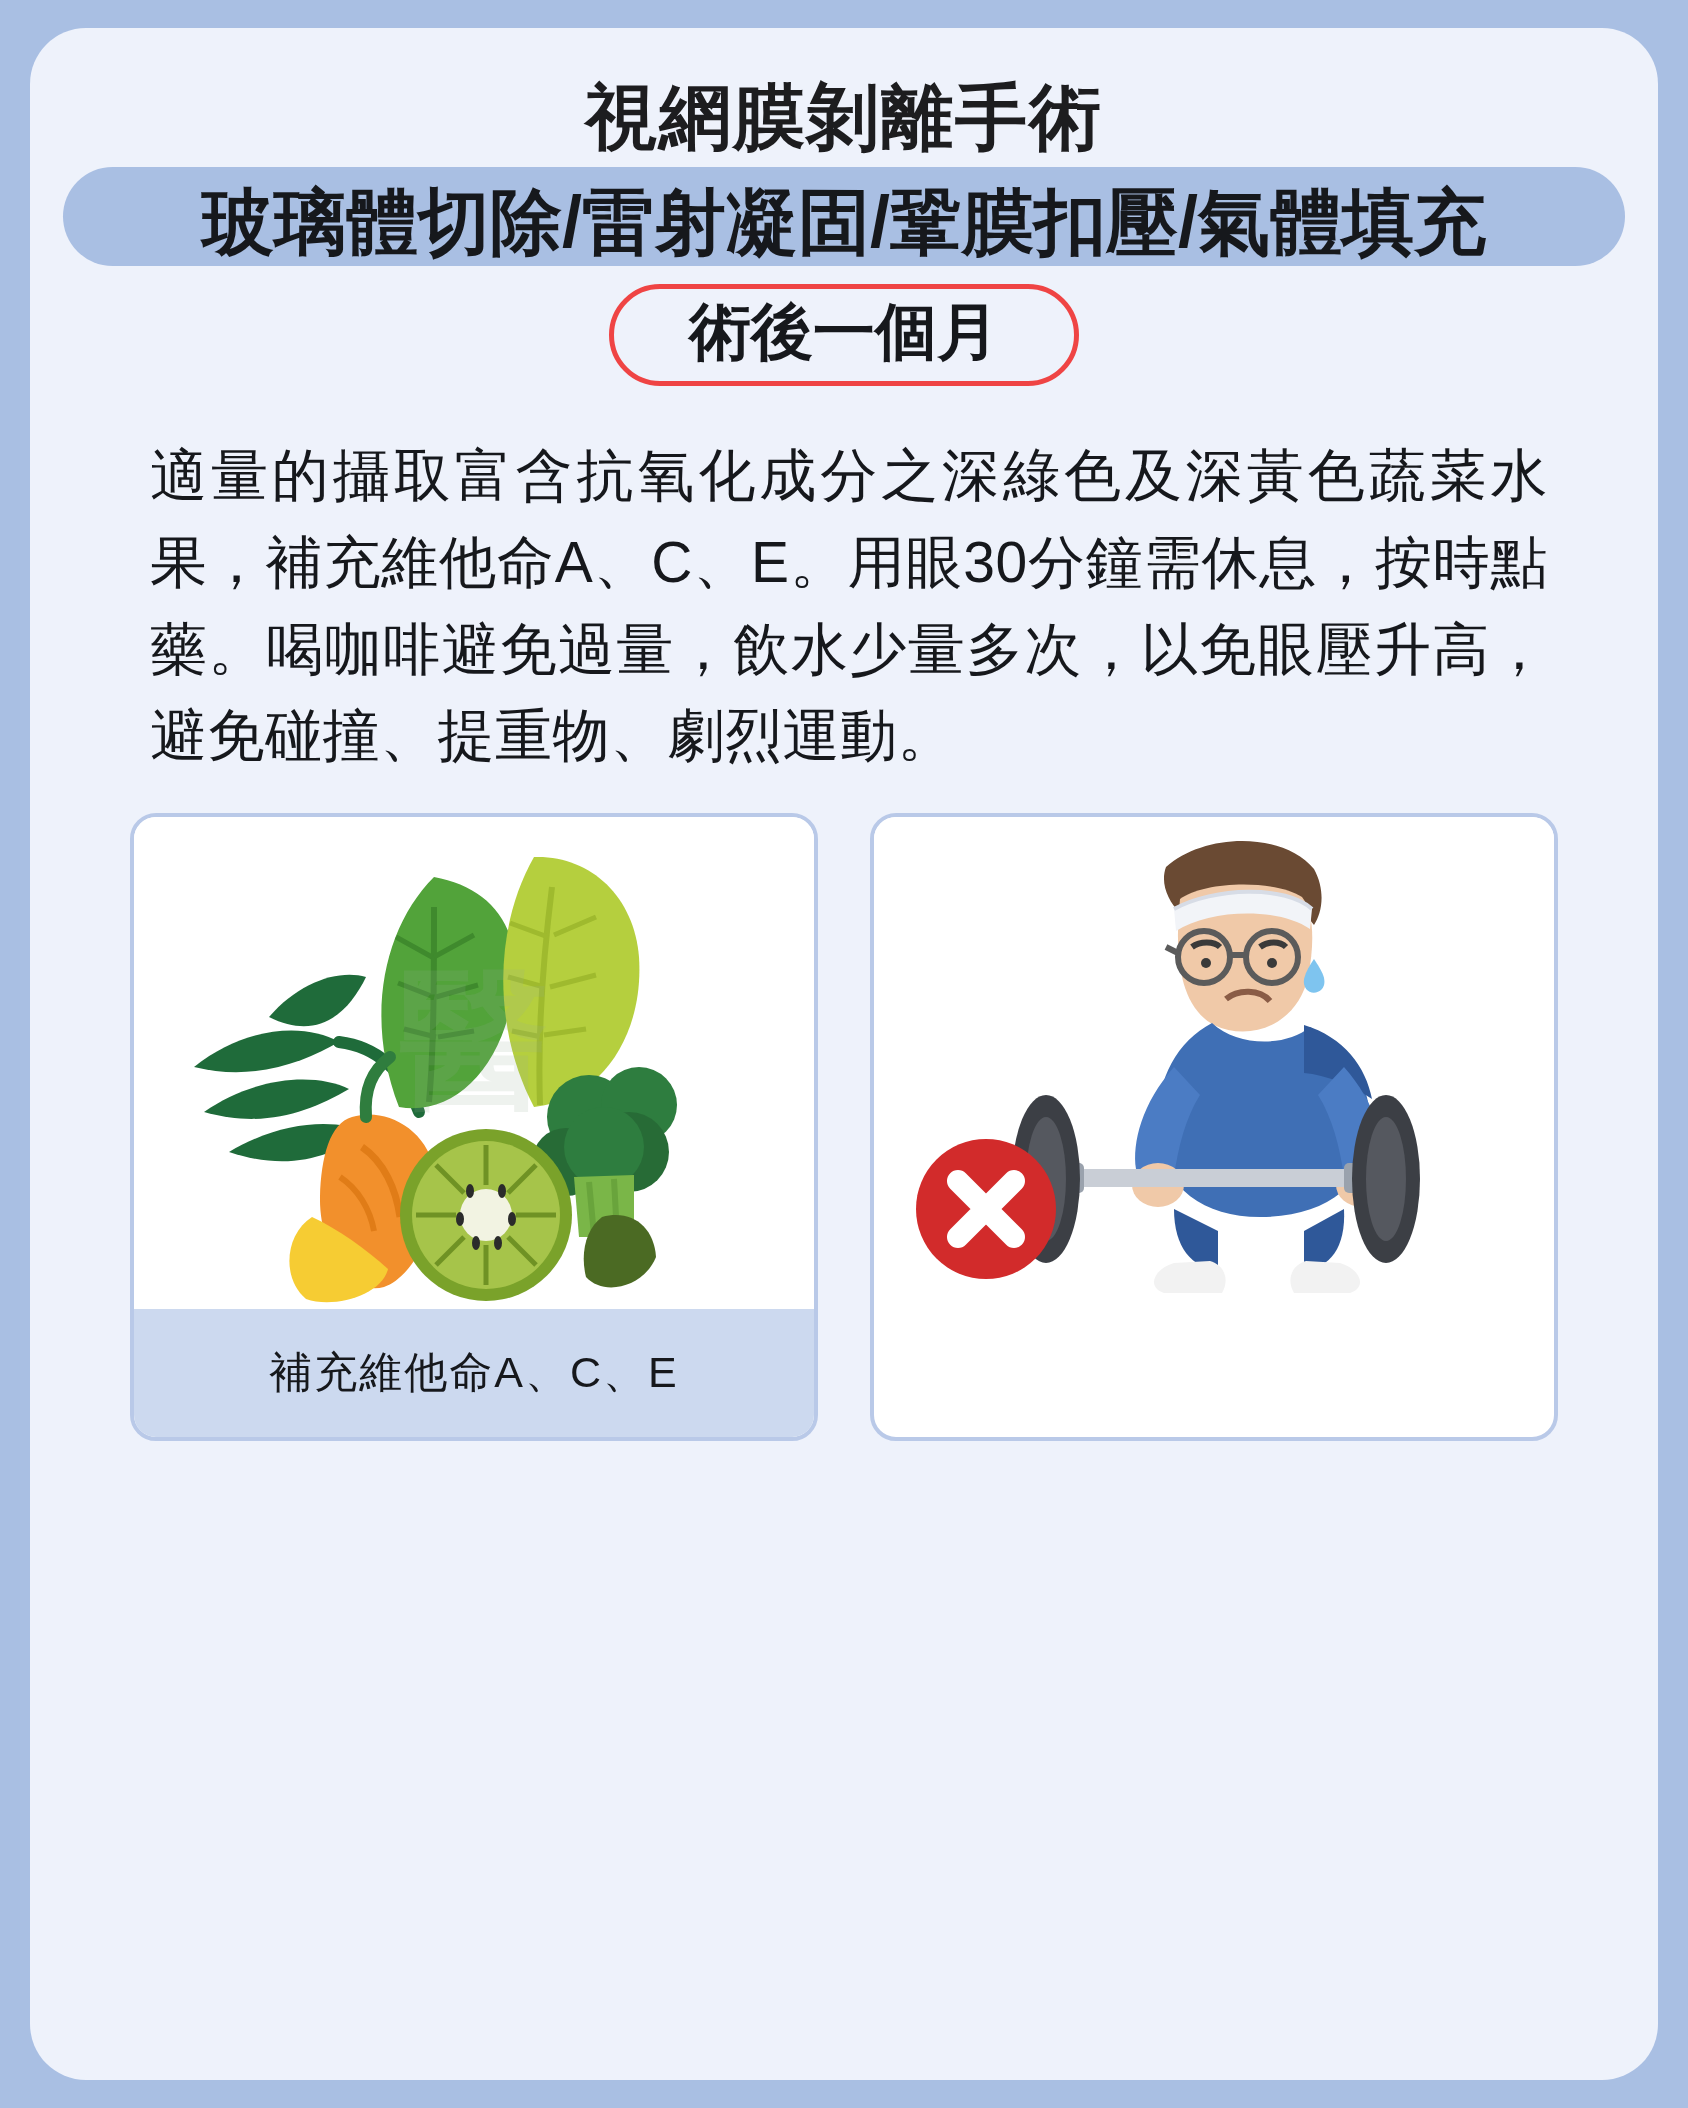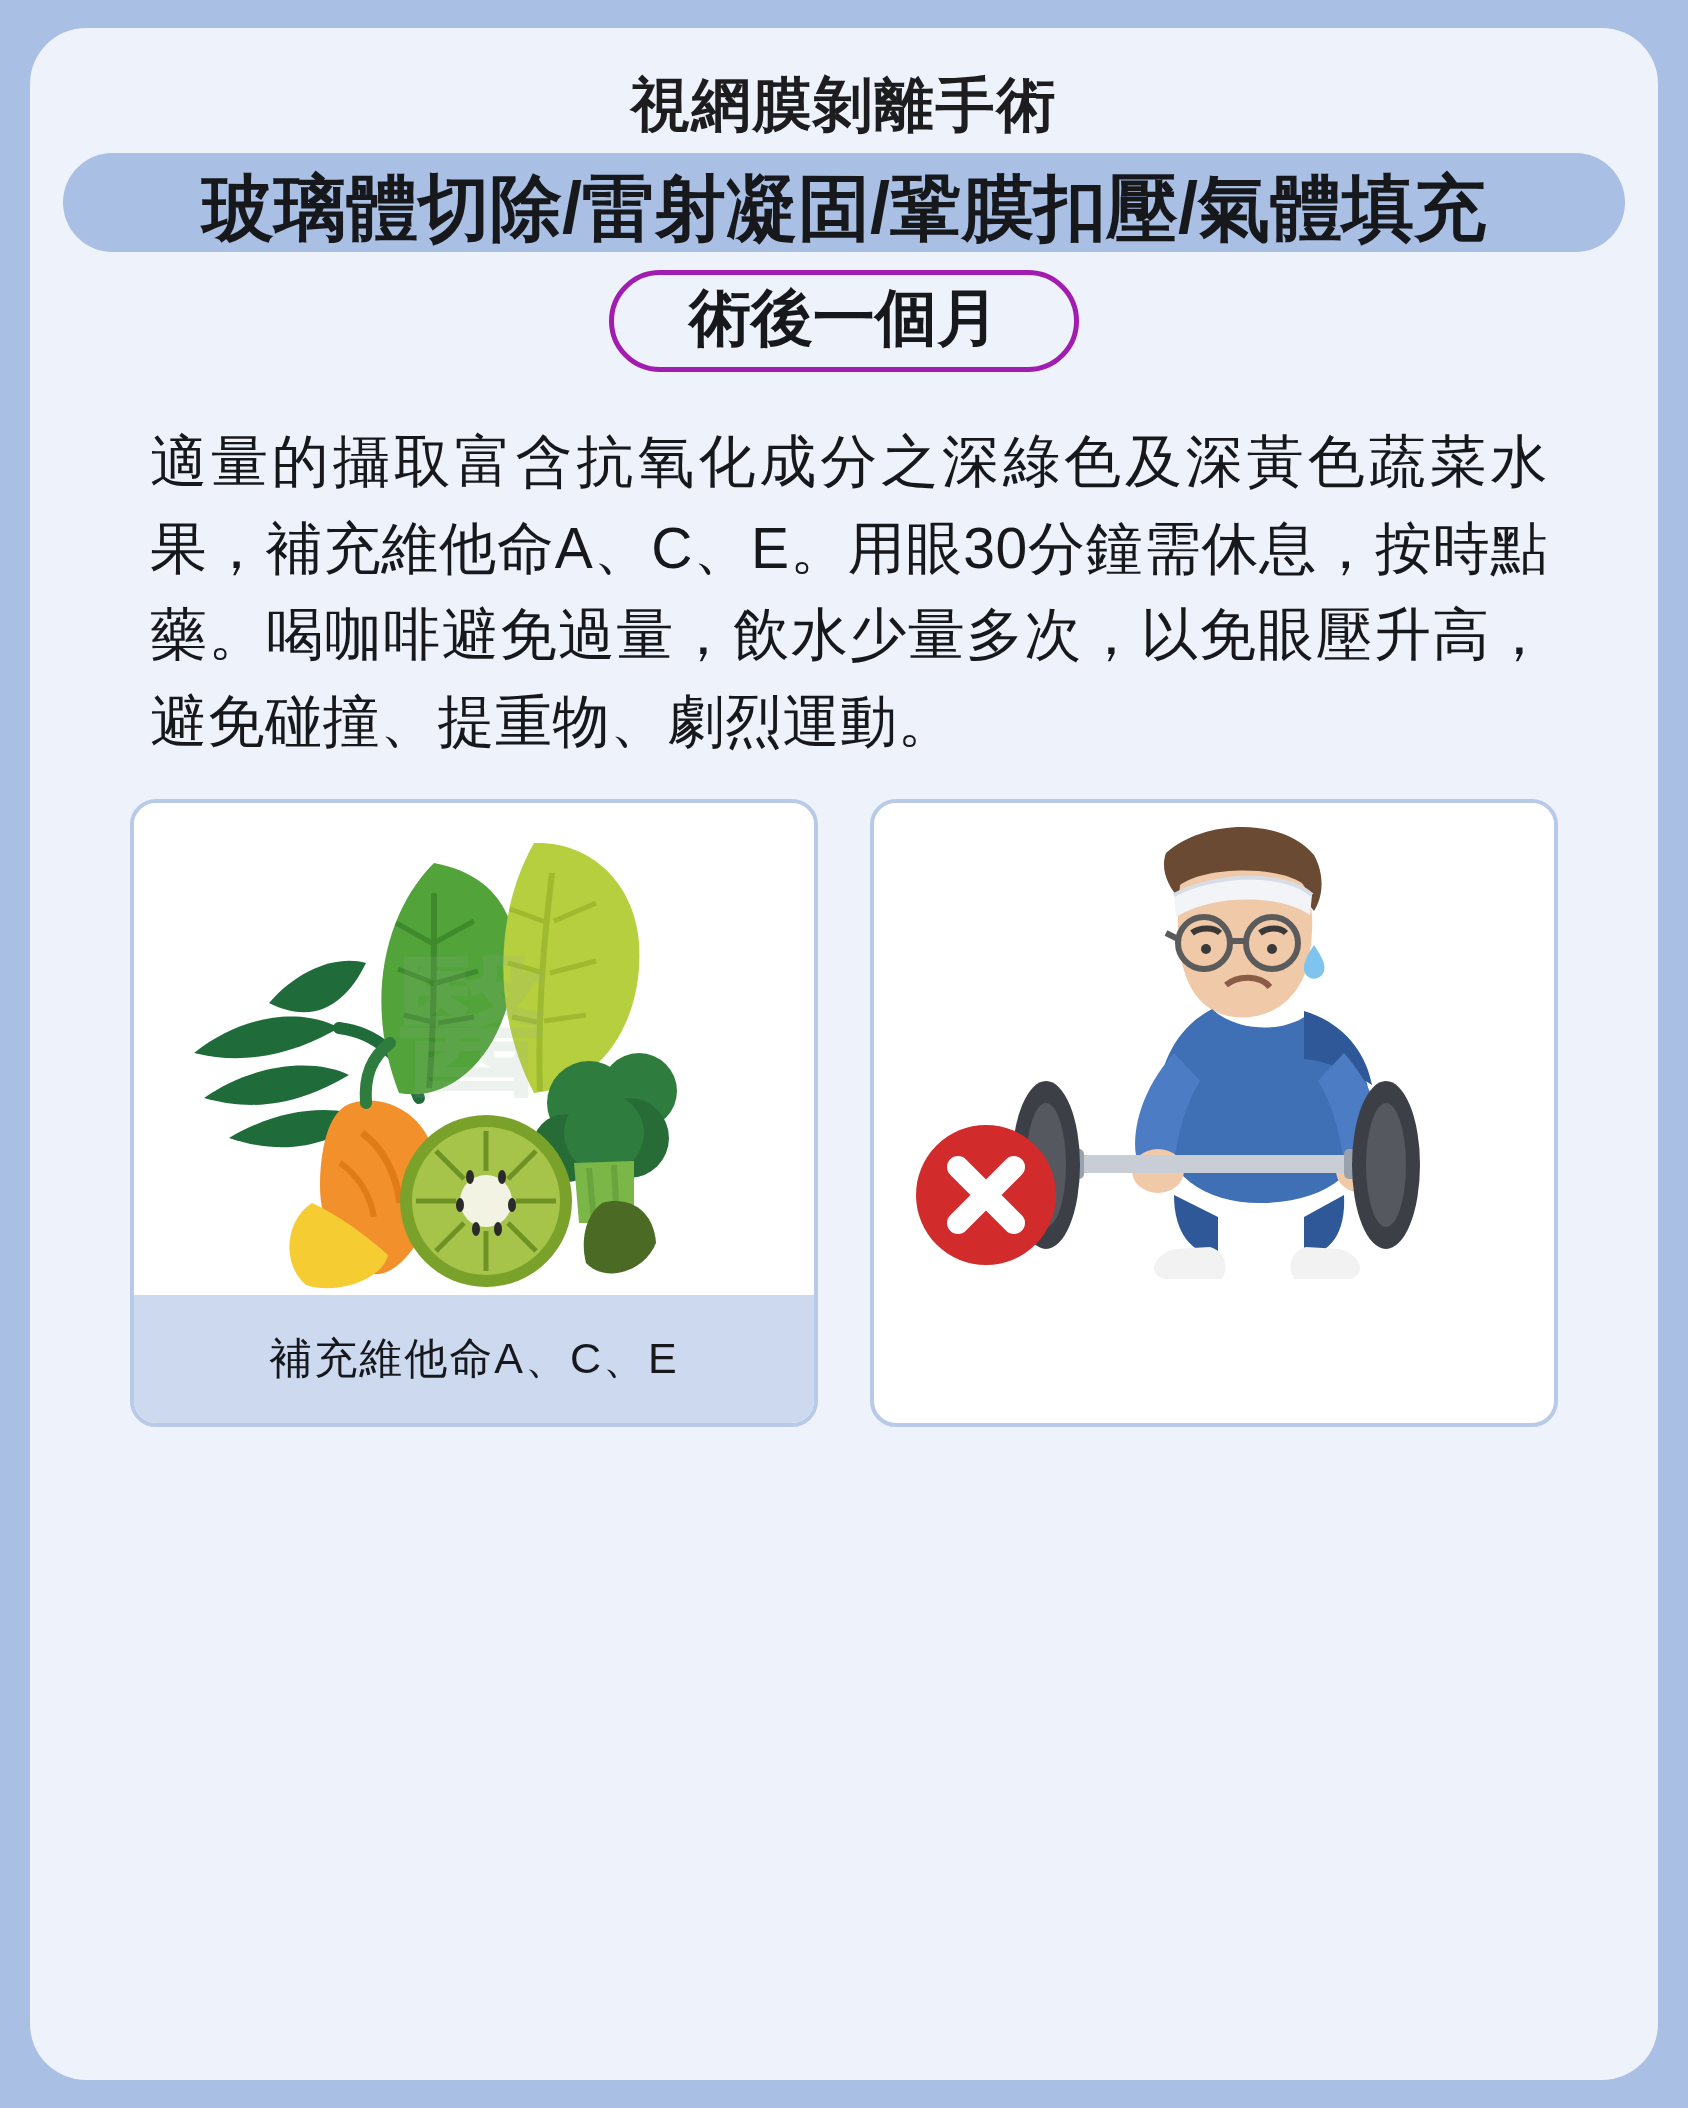--- a/index.html
+++ b/index.html
@@ -30,27 +30,26 @@
     background: #eef2fb;
     border-radius: 56px;
     box-sizing: border-box;
     padding: 26px 0 0 0;
     overflow: hidden;
   }
 
   
   .title {
     text-align: center;
-    font-size: 59px;
+    font-size: 72px;
     font-weight: bold;
     letter-spacing: 2px;
     color: #1d1d1f;
     margin: 24px 0 10px 0;
     line-height: 1.1;
-    font-family: Liberation Mono, monospace;
   }
 
   
   .pill-wide {
     margin: 6px auto 0 auto;
     width: 96%;
     background: #a9bfe3;
     border-radius: 70px;
     text-align: center;
     padding: 14px 10px 2px 10px;
@@ -62,21 +61,21 @@
     color: #16181c;
     letter-spacing: 0px;
     line-height: 1.15;
     white-space: nowrap;
   }
 
   
   .pill-outline {
     margin: 18px auto 0 auto;
     width: 470px;
-    border: 5px solid #a21caf;
+    border: 5px solid #ef4444;
     background: #eef2fb;
     border-radius: 60px;
     text-align: center;
     padding: 6px 10px 12px 10px;
     box-sizing: border-box;
   }
   .pill-outline-text {
     font-size: 62px;
     font-weight: bold;
     color: #16181c;

